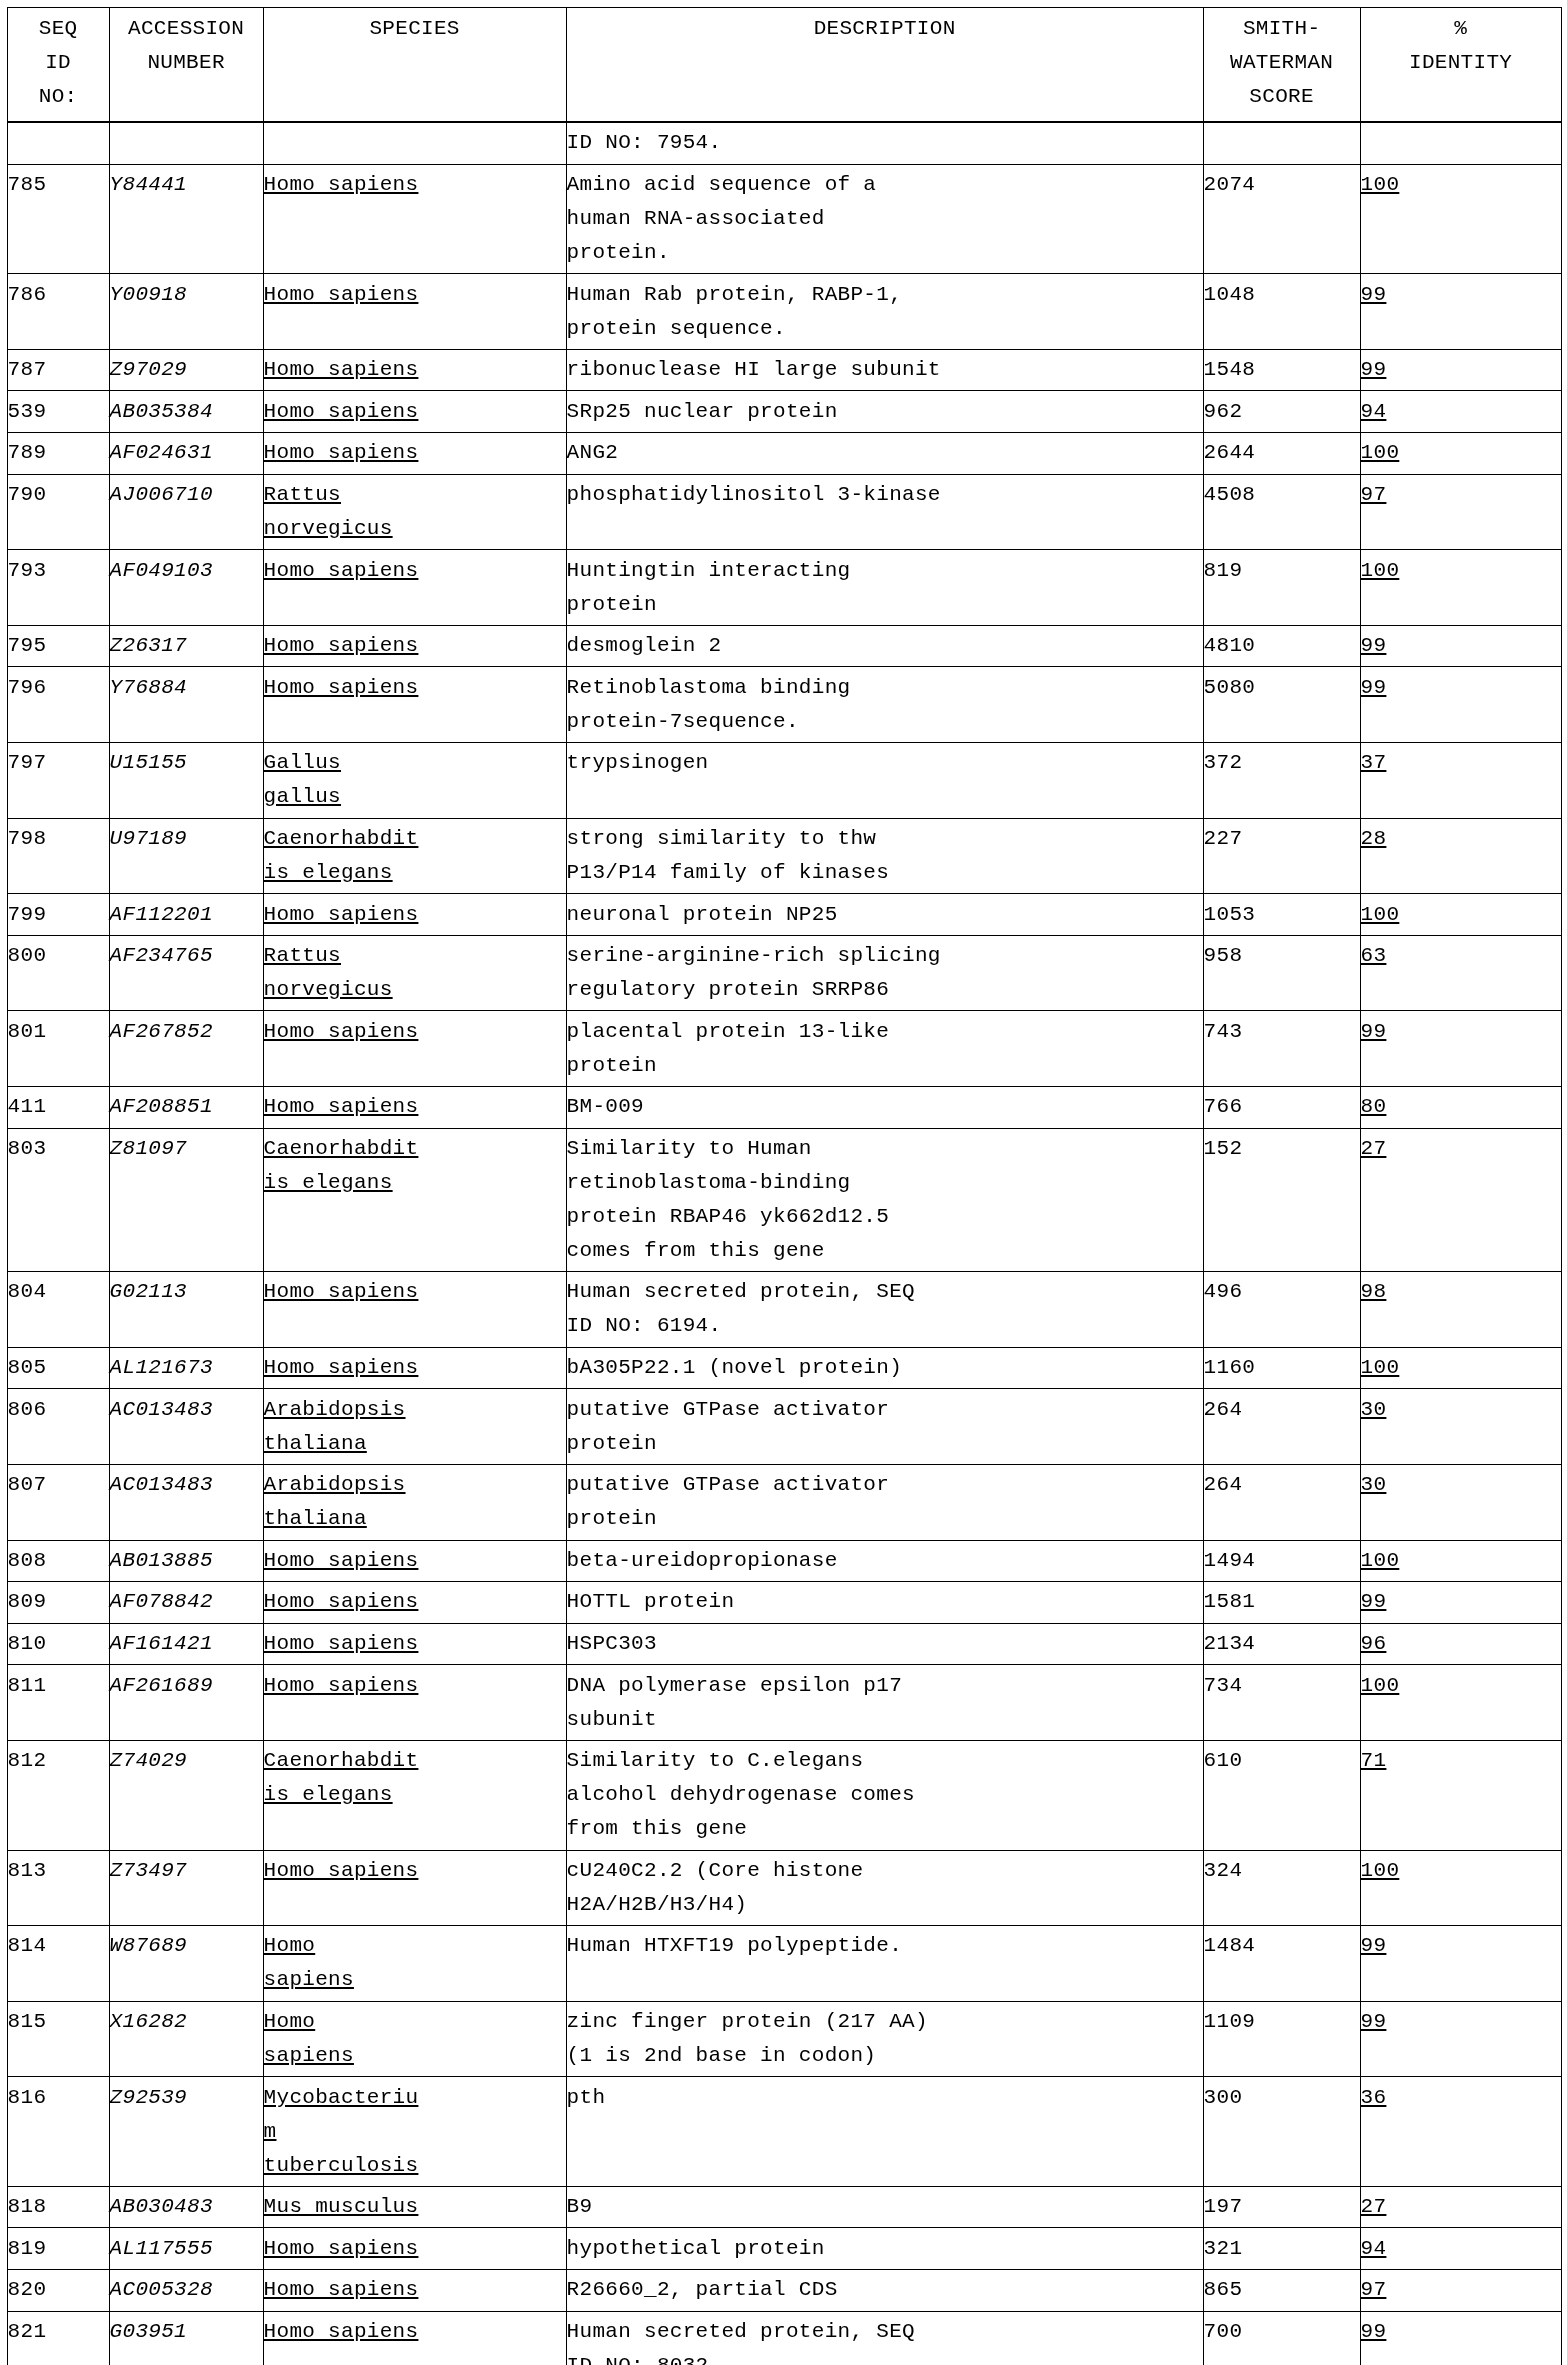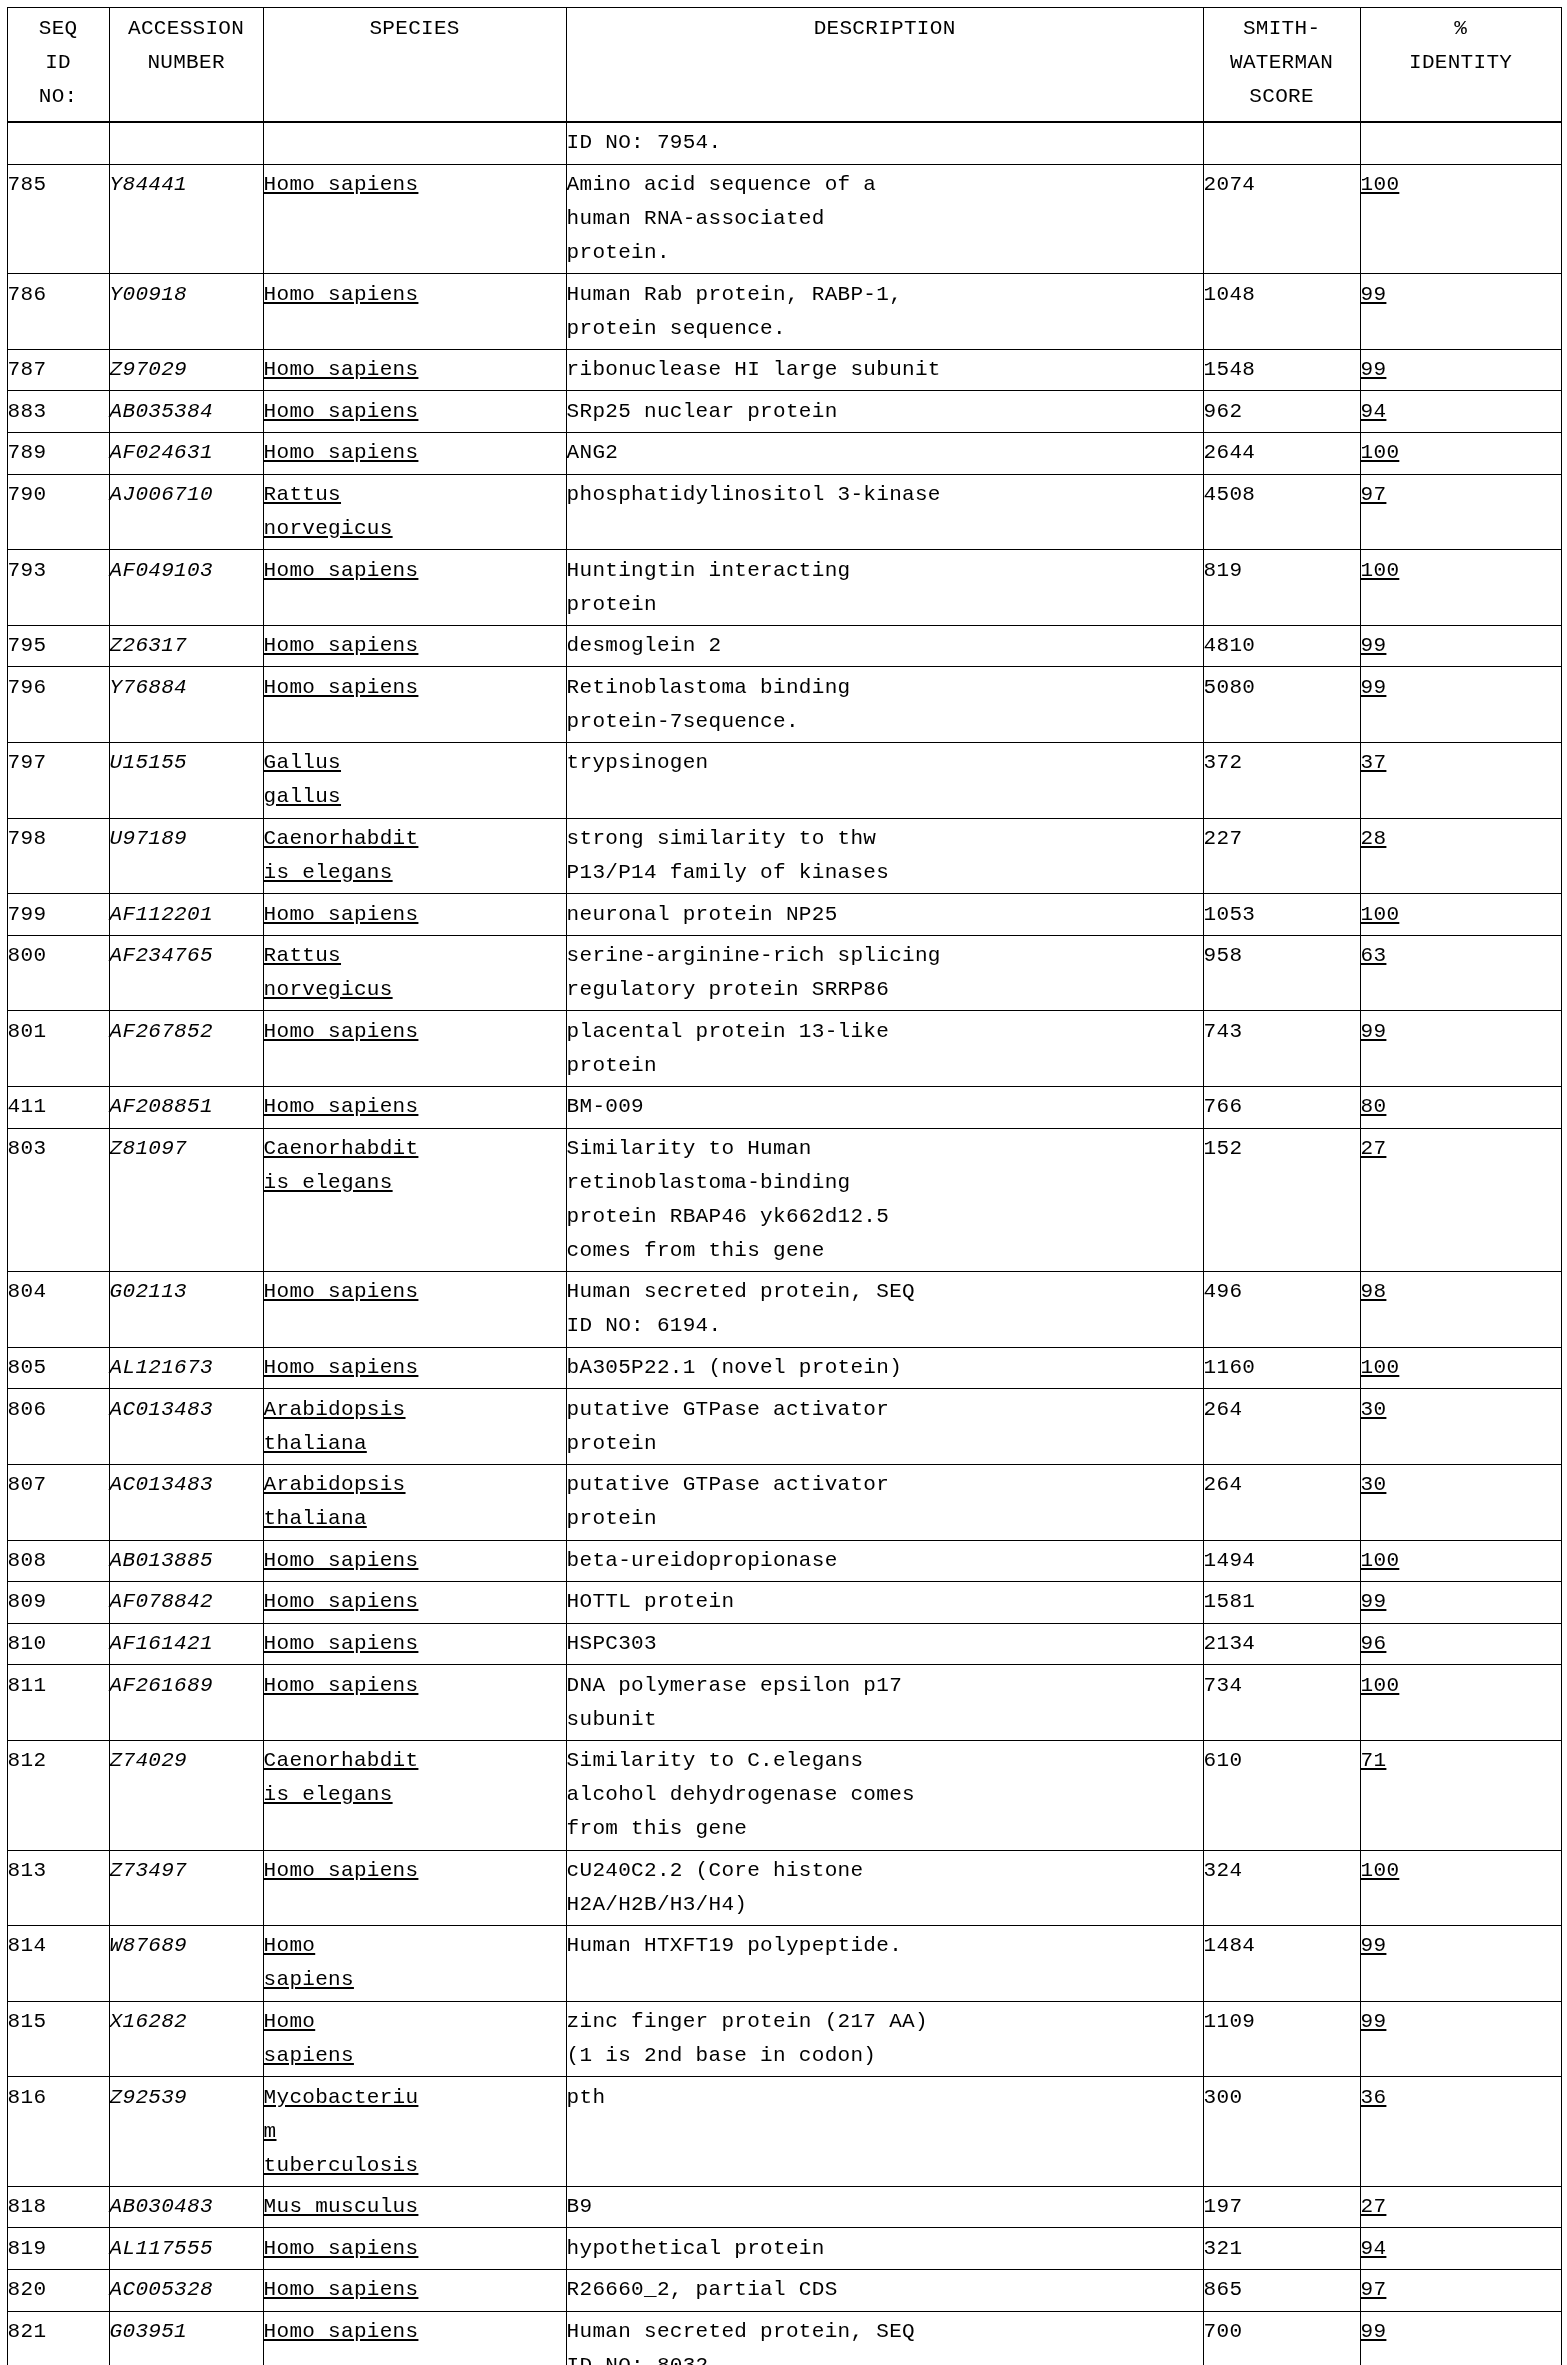--- a/index.html
+++ b/index.html
@@ -124,21 +124,21 @@
         </tr>
         <tr>
           <td class="seq">787</td>
           <td class="acc">Z97029</td>
           <td class="species species-text">Homo sapiens</td>
           <td class="desc desc-text">ribonuclease HI large subunit</td>
           <td class="score">1548</td>
           <td class="ident">99</td>
         </tr>
         <tr>
-          <td class="seq">883</td>
+          <td class="seq">539</td>
           <td class="acc">AB035384</td>
           <td class="species species-text">Homo sapiens</td>
           <td class="desc desc-text">SRp25 nuclear protein</td>
           <td class="score">962</td>
           <td class="ident">94</td>
         </tr>
         <tr>
           <td class="seq">789</td>
           <td class="acc">AF024631</td>
           <td class="species species-text">Homo sapiens</td>

